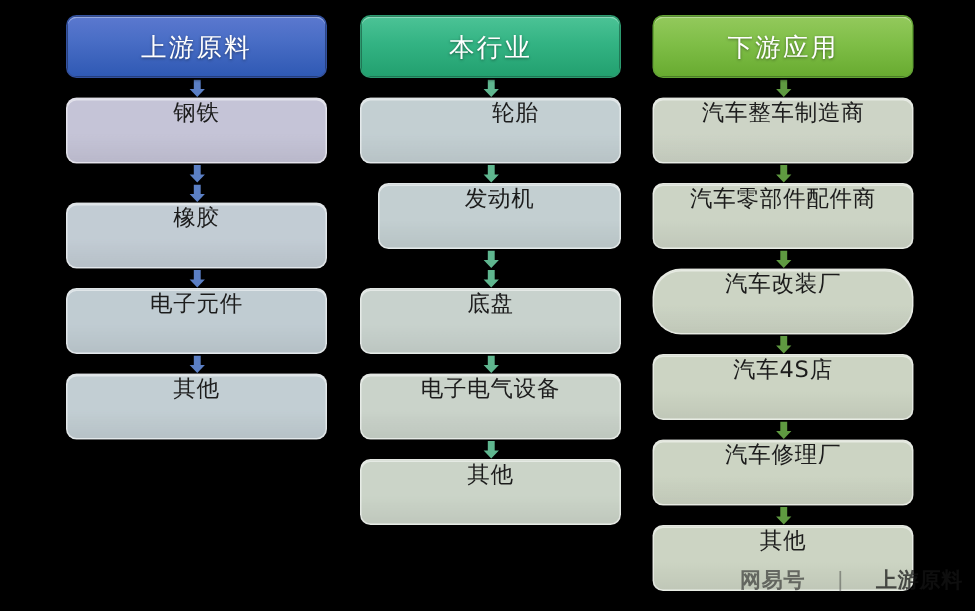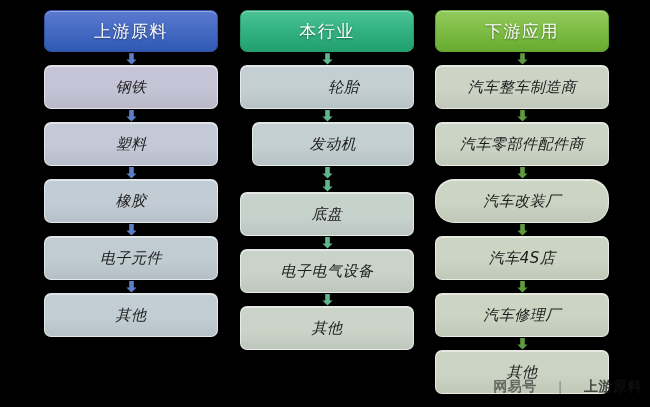--- a/index.html
+++ b/index.html
@@ -73,27 +73,25 @@
     display: flex;
     align-items: center;
     justify-content: center;
   }
   .arrow svg { display: block; }
 
   .item-box {
     height: 44px;
     border-radius: 7px;
     display: flex;
-    align-items: center;
     justify-content: center;
     box-sizing: border-box;
     border: 1px solid rgba(255,255,255,0.55);
     box-shadow: inset 0 1px 0 rgba(255,255,255,0.5),
                 0 1px 2px rgba(0,0,0,0.55);
-    font-style: italic;
   }
   .item-box .label {
     color: #1c1c1c;
     font-size: 15px;
     letter-spacing: 0.5px;
     font-weight: 400;
     white-space: nowrap;
   }
 
   #watermark {
@@ -133,23 +131,20 @@
         </svg>
       </div>
       <div class="item-box" style="background: linear-gradient(rgb(197, 196, 215) 0%, rgb(197, 196, 215) 55%, rgba(0, 0, 0, 0.06) 100%), rgb(197, 196, 215);">
         <span class="label">钢铁</span>
       </div>
       <div class="arrow">
         <svg width="11" height="12" viewBox="0 0 11 12" aria-hidden="true">
           <path d="M3.2 0 H7.8 V6.4 H10.6 L5.5 11.6 L0.4 6.4 H3.2 Z" fill="#5b7fc4"></path>
         </svg>
       </div>
-      <div class="item-box" style="background: linear-gradient(rgb(195, 201, 214) 0%, rgb(195, 201, 214) 55%, rgba(0, 0, 0, 0.06) 100%), rgb(195, 201, 214);">
-        <span class="label">塑料</span>
-      </div>
       <div class="arrow">
         <svg width="11" height="12" viewBox="0 0 11 12" aria-hidden="true">
           <path d="M3.2 0 H7.8 V6.4 H10.6 L5.5 11.6 L0.4 6.4 H3.2 Z" fill="#5b7fc4"></path>
         </svg>
       </div>
       <div class="item-box" style="background: linear-gradient(rgb(194, 204, 212) 0%, rgb(194, 204, 212) 55%, rgba(0, 0, 0, 0.06) 100%), rgb(194, 204, 212);">
         <span class="label">橡胶</span>
       </div>
       <div class="arrow">
         <svg width="11" height="12" viewBox="0 0 11 12" aria-hidden="true">

